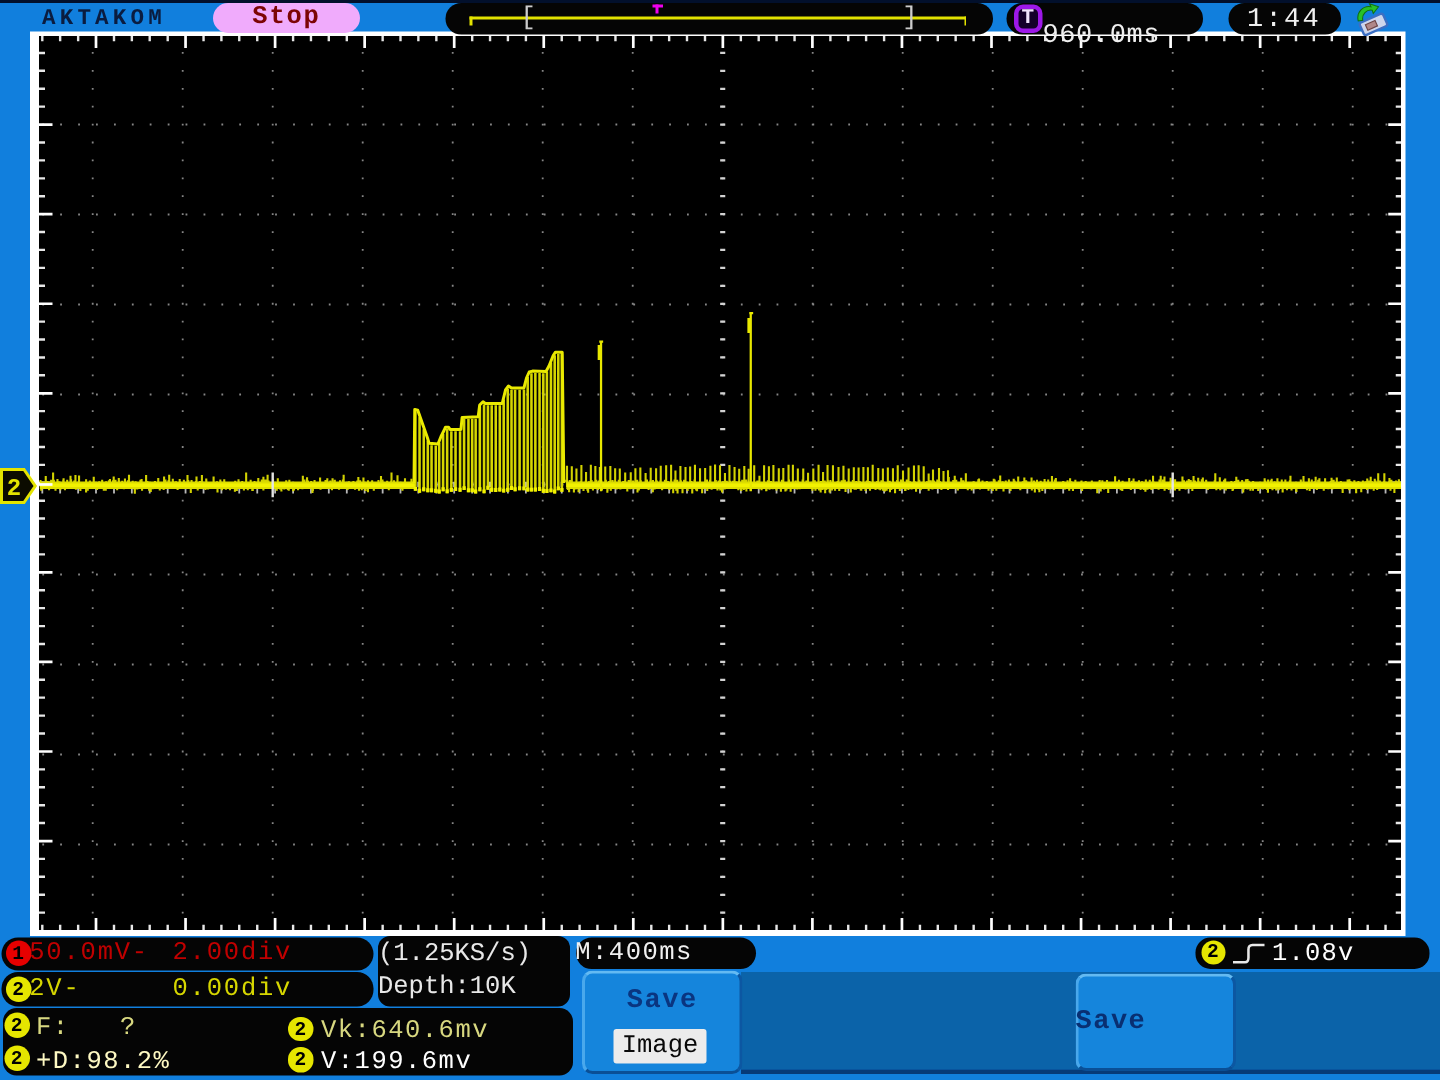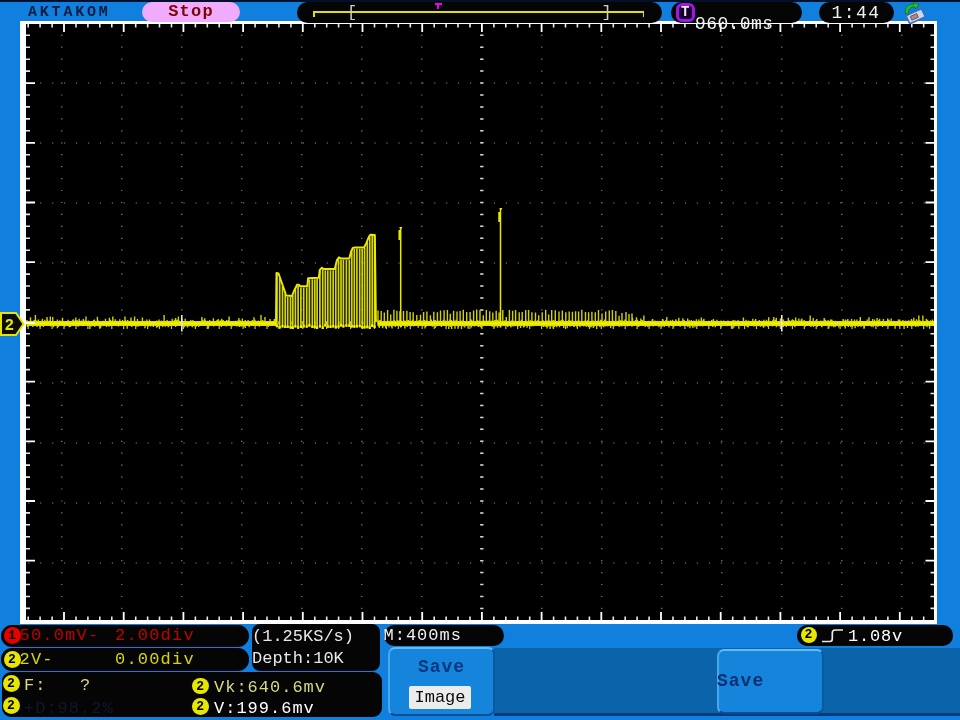--- a/index.html
+++ b/index.html
@@ -91,21 +91,21 @@
 <div class="circ" style="left:800.5px;top:626.5px;width:16px;height:16px;background:#e6e600;font:bold 13px/16px 'Liberation Mono'">2</div>
 <svg class="abs" style="left:820px;top:626.5px" width="27" height="17" viewBox="0 0 27 17">
  <path d="M2 14.5 H10 Q12.3 14.5 12.3 11.5 V6 Q12.3 3 15 3 H23" stroke="#e8e8e8" stroke-width="1.7" fill="none"></path>
 </svg>
 <div class="abs" style="left:848px;top:627.5px;color:#ffffff;font:17px/17px 'Liberation Mono';letter-spacing:0.8px">1.08v</div>
 
 <div class="abs" style="left:1.5px;top:672px;width:380px;height:45px;background:#050505;border-radius:9px"></div>
 <div class="circ" style="left:2.5px;top:674.5px;background:#e6e600">2</div>
 <div class="abs" style="left:24px;top:677px;color:#d8d880;font:17px/18px 'Liberation Mono';letter-spacing:1px">F:&nbsp;&nbsp;&nbsp;?</div>
 <div class="circ" style="left:2.5px;top:697px;background:#e6e600">2</div>
-<div class="abs" style="left:24px;top:699.5px;color:#0f172a;font:17px/18px 'Liberation Mono';letter-spacing:1px">+D:98.2%</div>
+<div class="abs" style="left:24px;top:699.5px;color:#fef9c3;font:17px/18px 'Liberation Mono';letter-spacing:1px">+D:98.2%</div>
 <div class="circ" style="left:192px;top:677.5px;width:16.5px;height:16.5px;background:#e6e600">2</div>
 <div class="abs" style="left:214px;top:679px;color:#d8d880;font:17px/18px 'Liberation Mono';letter-spacing:1px">Vk:640.6mv</div>
 <div class="circ" style="left:192px;top:698px;width:16.5px;height:16.5px;background:#e6e600">2</div>
 <div class="abs" style="left:214px;top:700px;color:#ffffff;font:17px/18px 'Liberation Mono';letter-spacing:1px">V:199.6mv</div>
 
 <div class="abs" style="left:494px;top:648px;width:466px;height:65px;background:#0b63a9"></div>
 <div class="abs" style="left:494px;top:713px;width:466px;height:3px;background:#063a78"></div>
 
 <div class="btn" style="left:388px;top:647px;width:103px;height:64.5px"></div>
 <div class="abs" style="left:388px;top:658px;width:107px;text-align:center;color:#0a3580;

